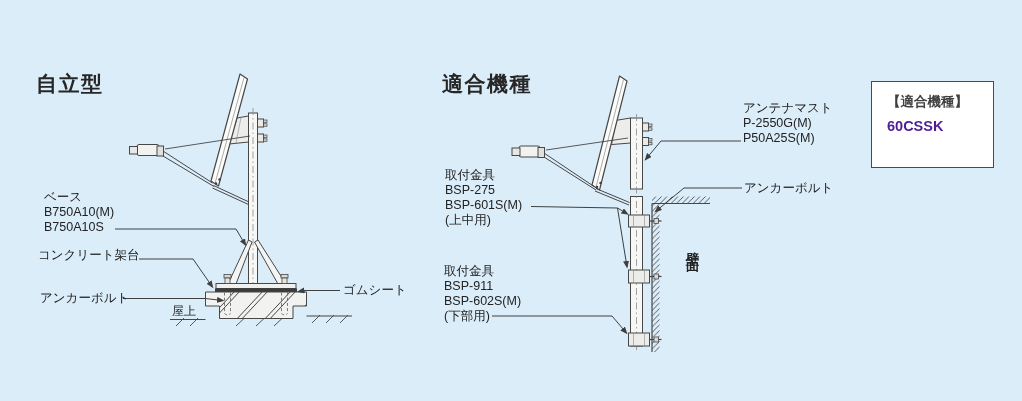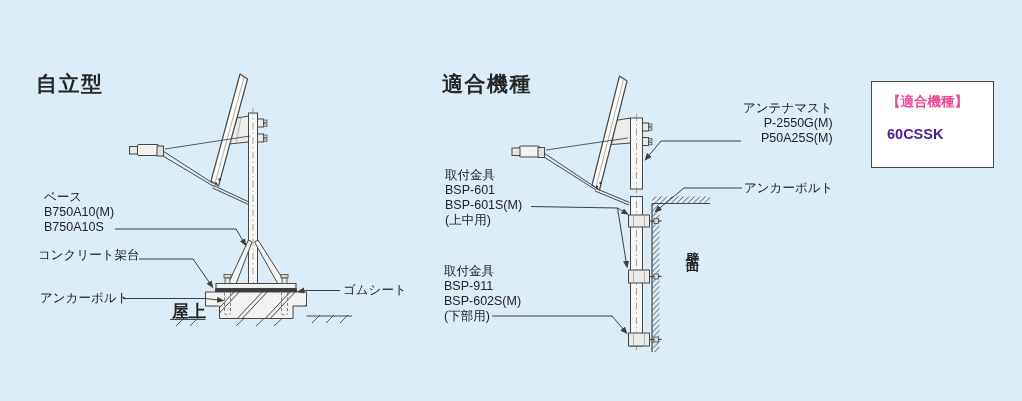--- a/index.html
+++ b/index.html
@@ -20,36 +20,36 @@
   }
   .title-left{left:36px;top:70px;}
   .title-right{left:442px;top:70px;}
   .label{
     position:absolute;font-size:12.5px;line-height:15px;color:var(--label-text);
     white-space:nowrap;
   }
   .label-base{left:44px;top:190px;}
   .label-concrete{left:38px;top:248px;}
   .label-anchor-l{left:40px;top:291px;}
-  .label-roof{left:172px;top:305px;font-size:17px;line-height:13px;font-weight:bold;}
+  .label-roof{left:172px;top:305px;font-size:12px;line-height:13px;}
   .label-rubber{left:343px;top:283px;}
   .label-bru{left:445px;top:167.5px;}
   .label-brl{left:444px;top:264px;}
-  .label-mast{left:743px;top:101px;text-align:right;}
+  .label-mast{left:743px;top:101px;}
   .label-anchor-r{left:744px;top:180.5px;}
   .label-wall{
     left:685px;top:241px;writing-mode:vertical-rl;letter-spacing:8px;
     font-size:13.5px;font-weight:bold;
   }
   .infobox{
     position:absolute;left:871px;top:81px;width:123px;height:87px;
     background:var(--box-background);border:1.5px solid #4a4a4a;
     padding:11px 0 0 15px;
   }
-  .infobox-title{font-size:13.5px;font-weight:bold;color:#ec4899;margin-bottom:16px;white-space:nowrap;}
+  .infobox-title{font-size:13.5px;font-weight:bold;color:#404040;margin-bottom:8px;white-space:nowrap;}
   .model-item{font-size:14.5px;font-weight:bold;color:#4c1d95;line-height:15.5px;white-space:nowrap;}
 </style>
 </head>
 <body>
 
 <div class="canvas">
 
   <svg class="diagram" width="1022" height="401" viewBox="0 0 1022 401">
     <defs>
       <marker id="arw" markerWidth="9" markerHeight="8" refX="6" refY="3" orient="auto" markerUnits="userSpaceOnUse">
@@ -259,21 +259,21 @@
   <div class="label label-concrete">コンクリート架台</div>
 
   <div class="label label-anchor-l">アンカーボルト</div>
 
   <div class="label label-roof">屋上</div>
 
   <div class="label label-rubber">ゴムシート</div>
 
   <div class="label label-bru">
     <div>取付金具</div>
-    <div>BSP-601</div>
+    <div>BSP-275</div>
     <div>BSP-601S(M)</div>
     <div>(上中用)</div>
   </div>
 
   <div class="label label-brl">
     <div>取付金具</div>
     <div>BSP-911</div>
     <div>BSP-602S(M)</div>
     <div>(下部用)</div>
   </div>

